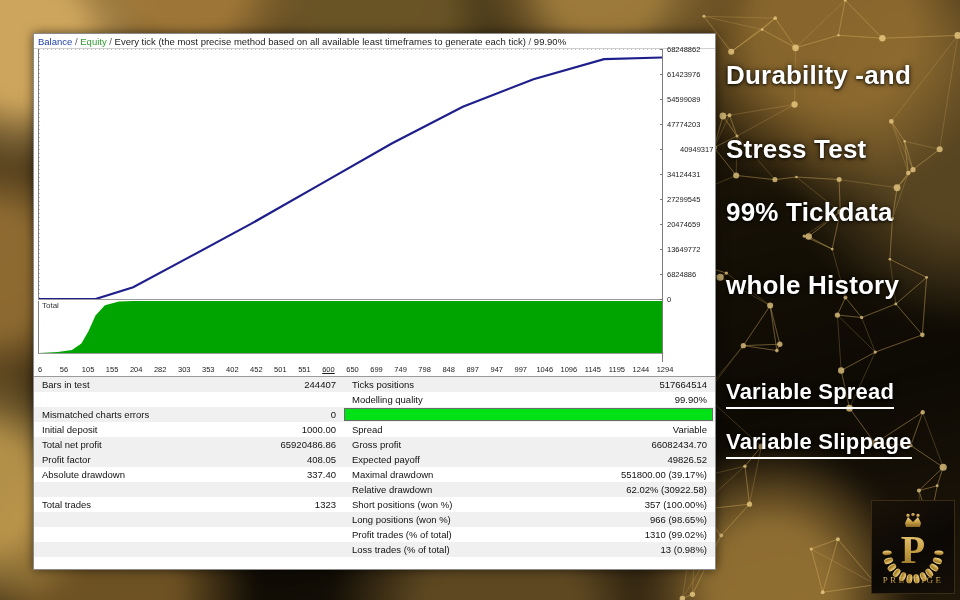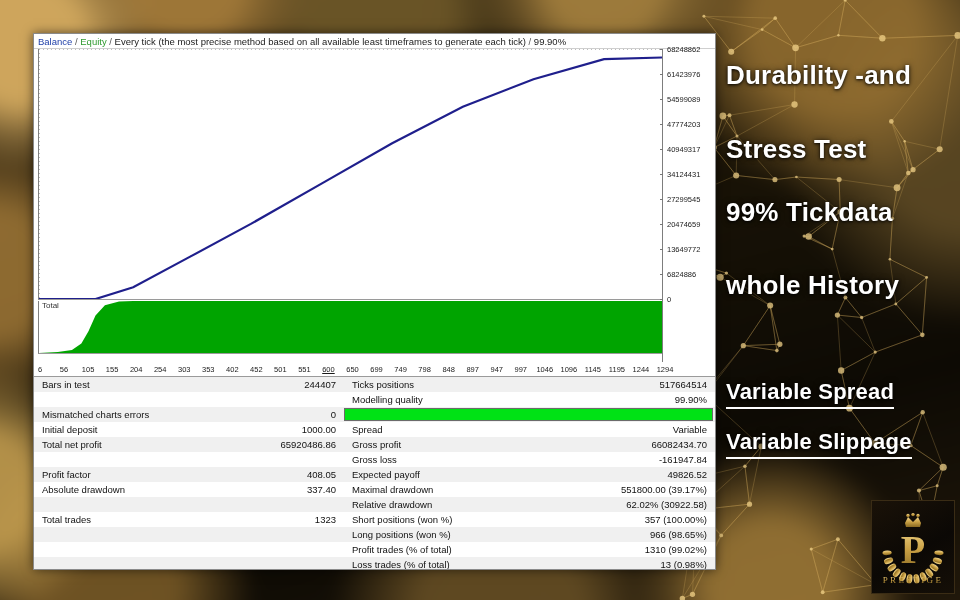--- a/index.html
+++ b/index.html
@@ -450,40 +450,40 @@
         <div class="ytick" style="top: 225px;">6824886</div>
         <div class="ymark" style="top: 225px;"></div>
         <div class="ytick" style="top: 200px;">13649772</div>
         <div class="ymark" style="top: 200px;"></div>
         <div class="ytick" style="top: 175px;">20474659</div>
         <div class="ymark" style="top: 175px;"></div>
         <div class="ytick" style="top: 150px;">27299545</div>
         <div class="ymark" style="top: 150px;"></div>
         <div class="ytick" style="top: 125px;">34124431</div>
         <div class="ymark" style="top: 125px;"></div>
-        <div class="ytick" style="top: 100px;">40949317</div>
+        <div class="ytick" style="top: 100px; margin-left: 13px;">40949317</div>
         <div class="ymark" style="top: 100px;"></div>
         <div class="ytick" style="top: 75px;">47774203</div>
         <div class="ymark" style="top: 75px;"></div>
         <div class="ytick" style="top: 50px;">54599089</div>
         <div class="ymark" style="top: 50px;"></div>
         <div class="ytick" style="top: 25px;">61423976</div>
         <div class="ymark" style="top: 25px;"></div>
         <div class="ytick" style="top: 0px;">68248862</div>
         <div class="ymark" style="top: 0px;"></div>
       </div>
   </div>
 
   <div id="xaxis">
       <div class="xtick" style="left: 6px;">6</div>
       <div class="xtick" style="left: 30.0385px;">56</div>
       <div class="xtick" style="left: 54.0769px;">105</div>
       <div class="xtick" style="left: 78.1154px;">155</div>
       <div class="xtick" style="left: 102.154px;">204</div>
-      <div class="xtick" style="left: 126.192px;">254</div>
+      <div class="xtick" style="left: 126.192px;">282</div>
       <div class="xtick" style="left: 150.231px;">303</div>
       <div class="xtick" style="left: 174.269px;">353</div>
       <div class="xtick" style="left: 198.308px;">402</div>
       <div class="xtick" style="left: 222.346px;">452</div>
       <div class="xtick" style="left: 246.385px;">501</div>
       <div class="xtick" style="left: 270.423px;">551</div>
       <div class="xtick" style="left: 294.462px; text-decoration: underline;">600</div>
       <div class="xtick" style="left: 318.5px;">650</div>
       <div class="xtick" style="left: 342.538px;">699</div>
       <div class="xtick" style="left: 366.577px;">749</div>
@@ -524,26 +524,20 @@
         <div class="c-lab">Initial deposit</div>
         <div class="c-val">1000.00</div>
         <div class="c-lab2">Spread</div>
         <div class="c-val2">Variable</div>
       </div>
       <div class="trow odd">
         <div class="c-lab">Total net profit</div>
         <div class="c-val">65920486.86</div>
         <div class="c-lab2">Gross profit</div>
         <div class="c-val2">66082434.70</div>
-      </div>
-      <div class="trow even">
-        <div class="c-lab"></div>
-        <div class="c-val"></div>
-        <div class="c-lab2">Gross loss</div>
-        <div class="c-val2">-161947.84</div>
       </div>
       <div class="trow odd">
         <div class="c-lab">Profit factor</div>
         <div class="c-val">408.05</div>
         <div class="c-lab2">Expected payoff</div>
         <div class="c-val2">49826.52</div>
       </div>
       <div class="trow even">
         <div class="c-lab">Absolute drawdown</div>
         <div class="c-val">337.40</div>

